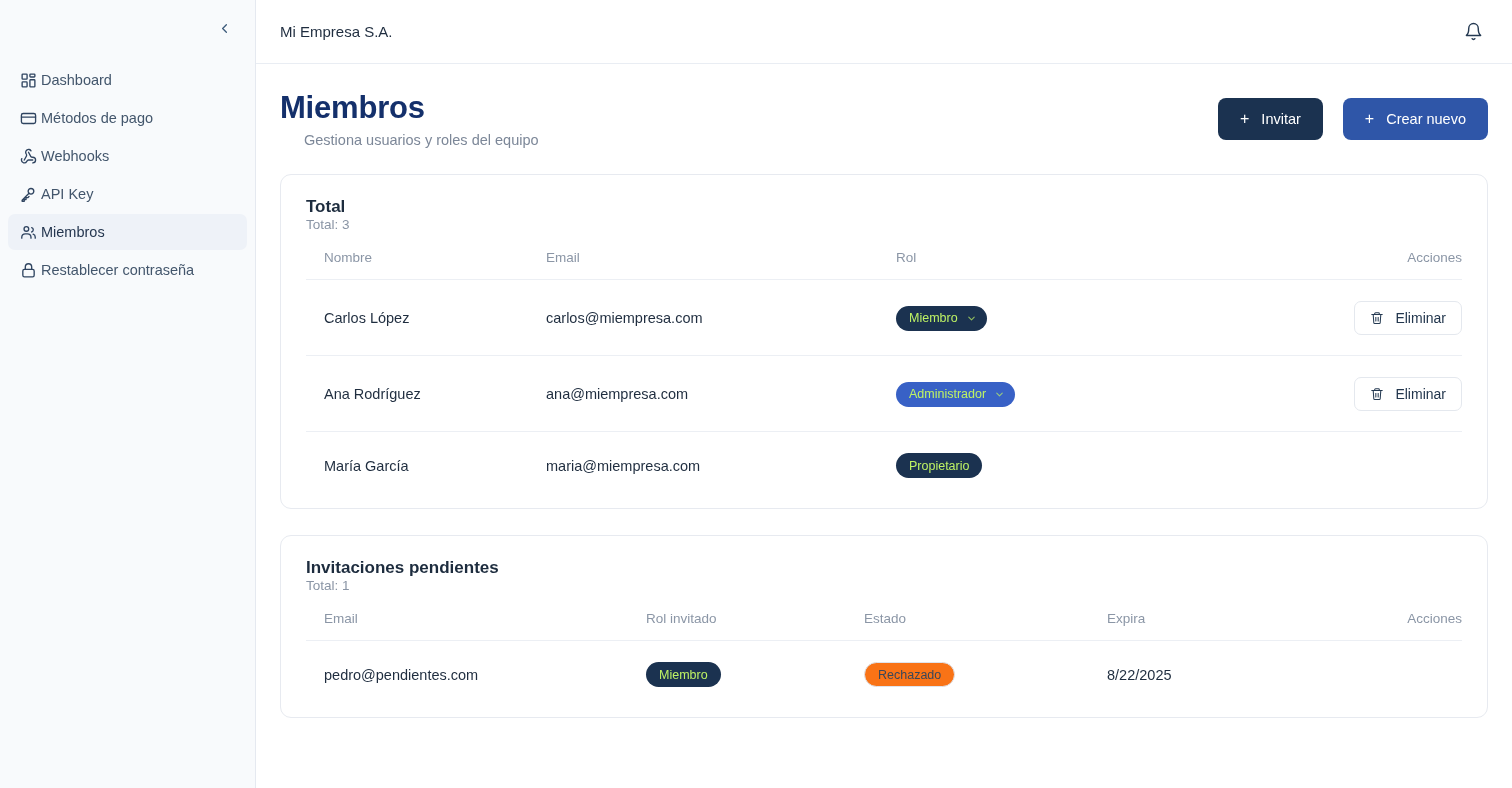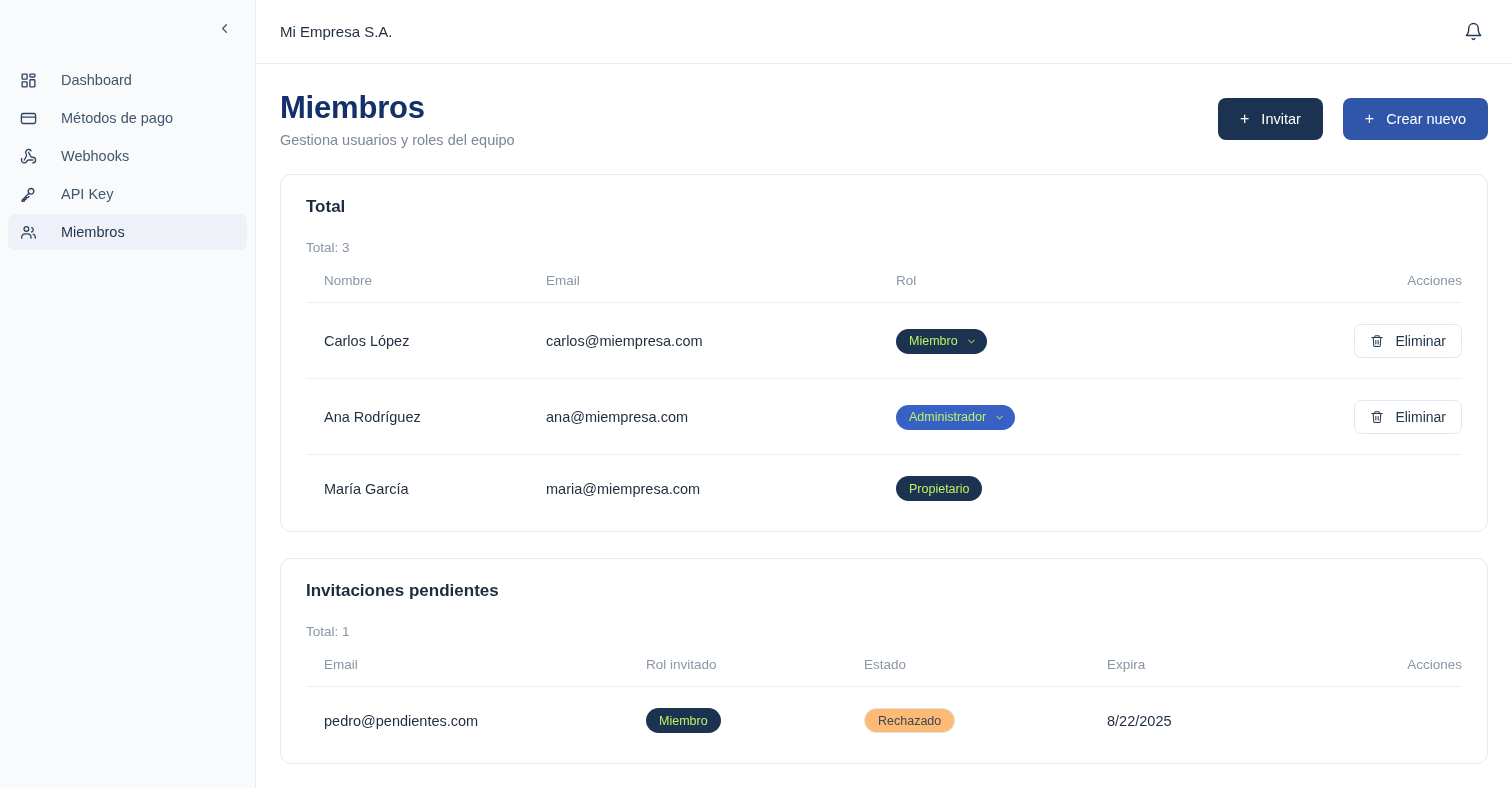--- a/index.html
+++ b/index.html
@@ -23,21 +23,21 @@
     height: 56px; display: flex; align-items: center;
     justify-content: flex-end; padding: 0 18px;
   }
   .collapse-btn {
     width: 26px; height: 26px; display: flex; align-items: center;
     justify-content: center; color: #3c5a7a; background: none;
     border: none; cursor: pointer;
   }
   .sb-nav { padding: 6px 8px 0 8px; display: flex; flex-direction: column; gap: 2px; }
   .nav-item {
-    display: flex; align-items: center; gap: 24px;
+    display: flex; align-items: center; gap: 4px;
     height: 36px; padding: 0 12px; border-radius: 7px;
     color: #43566c; font-size: 14.5px; cursor: pointer;
     text-decoration: none;
   }
   .nav-item .nav-ico {
     width: 17px; height: 17px; display: flex; align-items: center;
     justify-content: center; color: #2f4460; flex: 0 0 17px;
   }
   .nav-item.active { background: #eef2f8; color: #24364f; }
 
@@ -73,37 +73,37 @@
   .org-name { font-size: 15px; color: #1f2d3f; }
   .bell-btn {
     width: 30px; height: 30px; display: flex; align-items: center;
     justify-content: center; color: #253a52; background: none; border: none; cursor: pointer;
   }
 
   .content { flex: 1; padding: 26px 24px 0 24px; overflow: hidden; }
 
   .page-head { display: flex; align-items: flex-start; justify-content: space-between; }
   .page-title { font-size: 31px; font-weight: bold; color: #14306b; letter-spacing: -.2px; }
-  .page-sub { font-size: 14.5px; color: #7c8798; margin-top: 6px; }
+  .page-sub { font-size: 14.5px; color: #7c8798; margin-top: 6px; margin-left: 24px; }
   .head-actions { display: flex; gap: 20px; padding-top: 8px; }
   .btn {
     display: inline-flex; align-items: center; gap: 12px;
     height: 42px; padding: 0 22px; border-radius: 8px;
     font-size: 14.5px; border: none; cursor: pointer; color: #fff;
   }
   .btn .plus { font-size: 16px; line-height: 1; display: inline-block; }
   .btn-dark { background: #1b3250; }
   .btn-blue { background: #2f56a8; }
 
   .card {
     margin-top: 26px; background: #fff; border: 1px solid #e7eaf0;
     border-radius: 11px; padding: 22px 25px 10px 25px;
   }
   .card-title { font-size: 17px; font-weight: bold; color: #1d2c3e; }
-  .card-total { font-size: 13.5px; color: #8a95a5; margin-top: 23px; }
+  .card-total { font-size: 13.5px; color: #8a95a5; margin-top: 0; }
 
   table { width: 100%; border-collapse: collapse; margin-top: 18px; }
   thead th {
     font-size: 13.5px; font-weight: normal; color: #8b96a6;
     text-align: left; padding: 0 0 14px 0; border-bottom: 1px solid #eceff4;
   }
   tbody td {
     font-size: 14.5px; color: #1f2d3f; padding: 21px 0 20px 0;
     border-bottom: 1px solid #eceff4; vertical-align: middle;
   }
@@ -113,21 +113,21 @@
   .pill {
     display: inline-flex; align-items: center; gap: 8px;
     height: 25px; padding: 0 13px; border-radius: 13px;
     font-size: 12.5px; color: #bef264; white-space: nowrap;
   }
   .pill-dark { background: #1b3250; }
   .pill-blue { background: #3861c6; }
   .pill.has-caret { padding-right: 10px; cursor: pointer; }
   .pill .caret { opacity: .72; display: inline-flex; }
   .pill-outline {
-    background: #fdba74; color: #3a4759; border: 1px solid #dfe4ec;
+    background: #f97316; color: #3a4759; border: 1px solid #dfe4ec;
   }
 
   .del-btn {
     display: inline-flex; align-items: center; gap: 11px;
     height: 34px; padding: 4px 15px; background: #fff;
     border: 1px solid #e4e8ee; border-radius: 7px;
     font-size: 14px; color: #22364d; cursor: pointer;
   }
   .del-btn .tico { display: inline-flex; color: #253a52; }
 
@@ -204,20 +204,29 @@
           <svg width="17" height="17" viewBox="0 0 24 24" fill="none" stroke="currentColor" stroke-width="1.9" stroke-linecap="round" stroke-linejoin="round">
               <circle cx="9" cy="7" r="3.3"></circle>
               <path d="M2.5 20v-1.2A5 5 0 0 1 7.5 14h3a5 5 0 0 1 5 4.8V20"></path>
               <path d="M16.5 5.2a3.2 3.2 0 0 1 0 6.1"></path>
               <path d="M18.5 14.4a4.2 4.2 0 0 1 3 4v1.6"></path>
             </svg>
         </span>
         <span>Miembros</span>
       </a>
 
+      <a class="nav-item">
+        <span class="nav-ico">
+          <svg width="17" height="17" viewBox="0 0 24 24" fill="none" stroke="currentColor" stroke-width="1.9" stroke-linecap="round" stroke-linejoin="round">
+              <rect x="4" y="10.5" width="16" height="10.5" rx="2.2"></rect>
+              <path d="M7.5 10.5V7a4.5 4.5 0 0 1 9 0v3.5"></path>
+            </svg>
+        </span>
+        <span>Restablecer contraseña</span>
+      </a>
 
     </nav>
 
 
   </aside>
 
   <main class="main">
 
     <header class="topbar">
       <div class="org-name">Mi Empresa S.A.</div>

